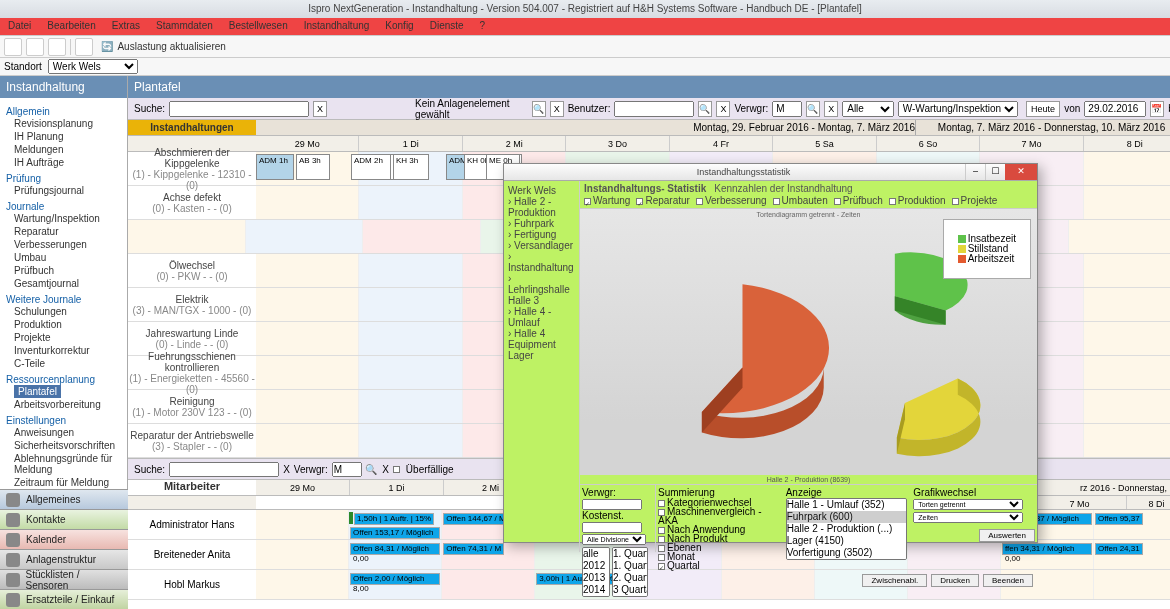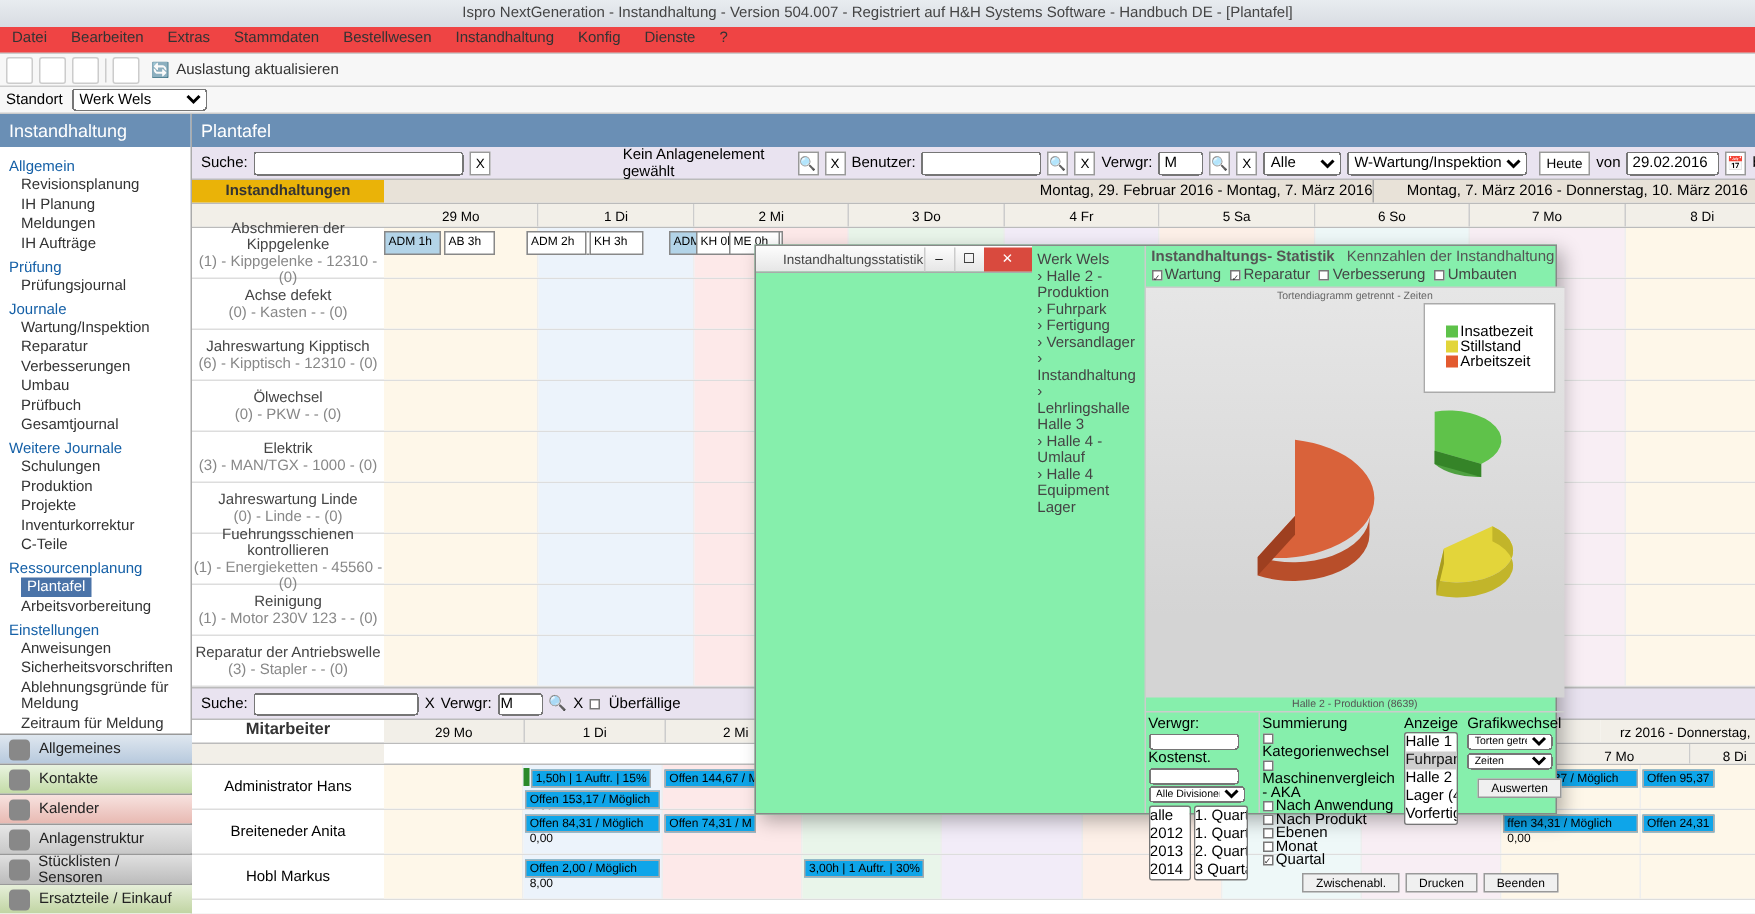--- a/index.html
+++ b/index.html
@@ -42,30 +42,30 @@
 .w1{flex:0 0 660px;background:#e8e2d8;border-right:1px solid #aaa;text-align:right;line-height:16px}
 .w2{flex:1;background:#e8e2d8;text-align:center;line-height:16px}
 .ghdr2{height:16px;display:flex;border-bottom:1px solid #bbb}
 .daycol{flex:1;text-align:center;line-height:16px;background:#f2efe8;border-right:1px solid #ccc;font-size:9px}
 .gbody{position:relative}
 .grow{height:34px;display:flex;border-bottom:1px solid #ddd}
 .gname{width:128px;flex-shrink:0;text-align:center;display:flex;flex-direction:column;justify-content:center;font-size:9px;color:#444}
 .gcells{flex:1;display:flex;position:relative}
 .gcell{flex:1;border-right:1px solid #eee}
 .c1{background:#fef7e9}.c2{background:#ecf3fb}.c3{background:#fde9e9}.c4{background:#e9f5ea}.c5{background:#f2ecf8}.c6{background:#fdf0e8}.c7{background:#eef8f8}.c8{background:#f8eef4}
-.bar{position:absolute;height:16px;top:2px;border:1px solid #888;font-size:8px;padding:0 2px;line-height:12px;white-space:nowrap}
+.bar{position:absolute;height:26px;top:2px;border:1px solid #888;font-size:8px;padding:0 2px;line-height:12px;white-space:nowrap}
 .b-bl{background:#b3d4e8}.b-wh{background:#fff}
 .mitbar{height:22px;background:#e9e3f0;border-top:1px solid #bbb;border-bottom:1px solid #bbb;display:flex;align-items:center;padding:0 6px;gap:4px}
 .mit-hdr{width:128px;text-align:center;font-weight:bold;color:#333;font-size:11px}
 .mrow{height:30px;display:flex;border-bottom:1px solid #ddd}
 .mname{width:128px;text-align:center;display:flex;align-items:center;justify-content:center;font-size:10px}
 .mcell{flex:1;position:relative;border-right:1px solid #eee;padding:2px 0;font-size:8px}
 .mbar{height:12px;background:#0ea5e9;border:1px solid #aaa;font-size:8px;padding:0 2px;line-height:10px;margin:1px;display:inline-block}
 
-.dlg{position:absolute;left:503px;top:163px;width:535px;height:380px;background:#86efac;border:1px solid #888;box-shadow:4px 4px 12px rgba(0,0,0,.3);display:flex;flex-direction:row}
+.dlg{position:absolute;left:503px;top:163px;width:535px;height:380px;background:#bef264;border:1px solid #888;box-shadow:4px 4px 12px rgba(0,0,0,.3);display:flex;flex-direction:column}
 .dlg-tb{height:18px;background:linear-gradient(#fdfdfd,#e6e6e6);display:flex;align-items:center;border-bottom:1px solid #aaa}
 .dlg-ttl{flex:1;text-align:center;font-size:9px;color:#444}
 .dlg-x{width:32px;height:16px;background:#d94a3e;color:#fff;text-align:center;line-height:14px;font-size:9px}
 .dlg-min{width:20px;height:16px;text-align:center;line-height:14px;font-size:9px;border-left:1px solid #ccc}
 .dlg-body{flex:1;display:flex}
 .dlg-tree{width:76px;border-right:1px solid #ccc;padding:4px;font-size:7px;line-height:11px;color:#444}
 .dlg-main{flex:1;display:flex;flex-direction:column}
 .dlg-tabs{height:14px;display:flex;align-items:center;gap:8px;padding:0 4px;font-size:7px;color:#555}
 .dlg-checks{height:14px;display:flex;align-items:center;gap:6px;padding:0 4px;font-size:7px;color:#444;flex-wrap:wrap;border-bottom:1px solid #ccc}
 .dlg-chart{flex:1;position:relative;background:linear-gradient(#e6e6e6,#d4d4d4 80%)}
@@ -257,24 +257,20 @@
               <div class="gcell c3"></div>
               <div class="gcell c4"></div>
               <div class="gcell c5"></div>
               <div class="gcell c6"></div>
               <div class="gcell c7"></div>
               <div class="gcell c8"></div>
               <div class="gcell c1"></div>
             </div>
           </div>
           <div class="grow">
-            <div class="gname">
-              <div>Jahreswartung Kipptisch</div>
-              <div style="color:#888">(6) - Kipptisch - 12310 - (0)</div>
-            </div>
             <div class="gcells">
               <div class="gcell c1"></div>
               <div class="gcell c2"></div>
               <div class="gcell c3"></div>
               <div class="gcell c4"></div>
               <div class="gcell c5"></div>
               <div class="gcell c6"></div>
               <div class="gcell c7"></div>
               <div class="gcell c8"></div>
               <div class="gcell c1"></div>

